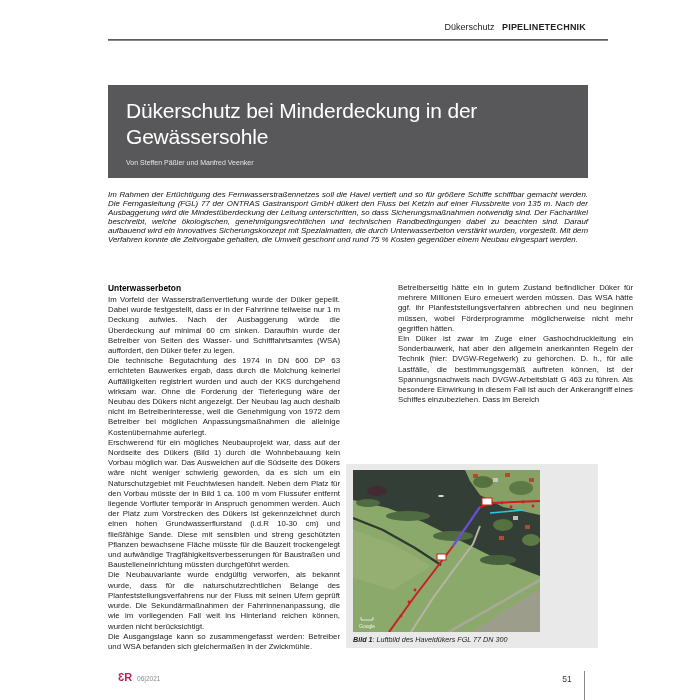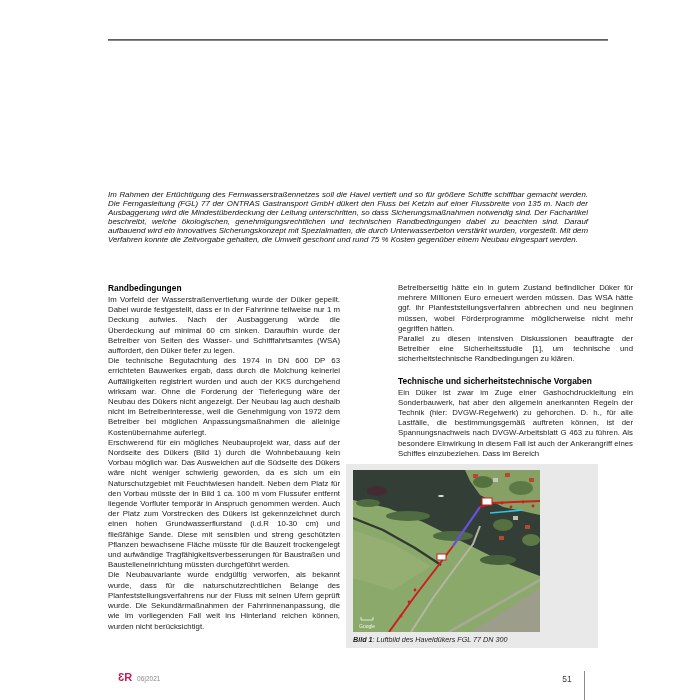--- a/index.html
+++ b/index.html
@@ -36,37 +36,44 @@
   .logo-R{font-size:11px;font-weight:bold;color:#c41d56;}
   .footer-issue{font-size:6.5px;color:#8a8a8a;margin-left:5px;}
   .page-number{position:absolute;left:556px;top:674px;width:22px;text-align:center;font-size:8.5px;color:#3a3a3a;}
   .page-bar{position:absolute;left:584px;top:671px;width:1px;height:29px;background:#8a8a8a;}
 </style>
 </head>
 <body>
 
 <div class="page">
 
+  <div class="header">
+    <span>Dükerschutz</span>
+    <span class="cat">PIPELINETECHNIK</span>
+  </div>
   <div class="header-rule"></div>
 
+  <div class="title-block">
+    <div class="title">Dükerschutz bei Minderdeckung in der Gewässersohle</div>
+    <div class="byline">Von Steffen Päßler und Manfred Veenker</div>
+  </div>
 
   <p class="abstract">Im Rahmen der Ertüchtigung des Fernwasserstraßennetzes soll die Havel vertieft und so für größere Schiffe schiffbar gemacht werden. Die Ferngasleitung (FGL) 77 der ONTRAS Gastransport GmbH dükert den Fluss bei Ketzin auf einer Flussbreite von 135 m. Nach der Ausbaggerung wird die Mindestüberdeckung der Leitung unterschritten, so dass Sicherungsmaßnahmen notwendig sind. Der Fachartikel beschreibt, welche ökologischen, genehmigungsrechtlichen und technischen Randbedingungen dabei zu beachten sind. Darauf aufbauend wird ein innovatives Sicherungskonzept mit Spezialmatten, die durch Unterwasserbeton verstärkt wurden, vorgestellt. Mit dem Verfahren konnte die Zeitvorgabe gehalten, die Umwelt geschont und rund 75 % Kosten gegenüber einem Neubau eingespart werden.</p>
 
   <div class="col-left">
-    <h3 class="heading">Randbedingungen</h3>
+    <h3 class="heading">Unterwasserbeton</h3>
     <p class="body-text">Im Vorfeld der Wasserstraßenvertiefung wurde der Düker gepeilt. Dabei wurde festgestellt, dass er in der Fahrrinne teilweise nur 1 m Deckung aufwies. Nach der Ausbaggerung würde die Überdeckung auf minimal 60 cm sinken. Daraufhin wurde der Betreiber von Seiten des Wasser- und Schifffahrtsamtes (WSA) auffordert, den Düker tiefer zu legen.</p>
     <p class="body-text">Die technische Begutachtung des 1974 in DN 600 DP 63 errichteten Bauwerkes ergab, dass durch die Molchung keinerlei Auffälligkeiten registriert wurden und auch der KKS durchgehend wirksam war. Ohne die Forderung der Tieferlegung wäre der Neubau des Dükers nicht angezeigt. Der Neubau lag auch deshalb nicht im Betreiberinteresse, weil die Genehmigung von 1972 dem Betreiber bei möglichen Anpassungsmaßnahmen die alleinige Kostenübernahme auferlegt.</p>
     <p class="body-text">Erschwerend für ein mögliches Neubauprojekt war, dass auf der Nordseite des Dükers (Bild 1) durch die Wohnbebauung kein Vorbau möglich war. Das Ausweichen auf die Südseite des Dükers wäre nicht weniger schwierig geworden, da es sich um ein Naturschutzgebiet mit Feuchtwiesen handelt. Neben dem Platz für den Vorbau müsste der in Bild 1 ca. 100 m vom Flussufer entfernt liegende Vorfluter temporär in Anspruch genommen werden. Auch der Platz zum Vorstrecken des Dükers ist gekennzeichnet durch einen hohen Grundwasserflurstand (i.d.R 10-30 cm) und fließfähige Sande. Diese mit sensiblen und streng geschützten Pflanzen bewachsene Fläche müsste für die Bauzeit trockengelegt und aufwändige Tragfähigkeitsverbesserungen für Baustraßen und Baustelleneinrichtung müssten durchgeführt werden.</p>
     <p class="body-text">Die Neubauvariante wurde endgültig verworfen, als bekannt wurde, dass für die naturschutzrechtlichen Belange des Planfeststellungsverfahrens nur der Fluss mit seinen Ufern geprüft wurde. Die Sekundärmaßnahmen der Fahrrinnenanpassung, die wie im vorliegenden Fall weit ins Hinterland reichen können, wurden nicht berücksichtigt.</p>
+    <p class="body-text">Die Ausgangslage kann so zusammengefasst werden: Betreiber und WSA befanden sich gleichermaßen in der Zwickmühle.</p>
   </div>
 
   <div class="col-right">
     <p class="body-text">Betreiberseitig hätte ein in gutem Zustand befindlicher Düker für mehrere Millionen Euro erneuert werden müssen. Das WSA hätte ggf. ihr Planfeststellungsverfahren abbrechen und neu beginnen müssen, wobei Förderprogramme möglicherweise nicht mehr gegriffen hätten.</p>
-    <p class="body-text">Parallel zu diesen intensiven Diskussionen beauftragte der Betreiber eine Sicherheitsstudie [1], um technische und sicherheitstechnische Randbedingungen zu klären.</p>
-    <h3 class="heading heading-spaced">Technische und sicherheitstechnische Vorgaben</h3>
     <p class="body-text">Ein Düker ist zwar im Zuge einer Gashochdruckleitung ein Sonderbauwerk, hat aber den allgemein anerkannten Regeln der Technik (hier: DVGW-Regelwerk) zu gehorchen. D. h., für alle Lastfälle, die bestimmungsgemäß auftreten können, ist der Spannungsnachweis nach DVGW-Arbeitsblatt G 463 zu führen. Als besondere Einwirkung in diesem Fall ist auch der Ankerangriff eines Schiffes einzubeziehen. Dass im Bereich</p>
   </div>
 
   <figure class="figure-panel">
     <svg class="figure-image" viewBox="0 0 187 162" preserveAspectRatio="none" xmlns="http://www.w3.org/2000/svg">
 
       <rect x="0" y="0" width="187" height="162" fill="#87a065"></rect>
 
       <polygon points="0,30 35,38 70,52 110,72 150,92 187,106 187,162 0,162" fill="#8ca96c"></polygon>
       <polygon points="0,60 40,74 78,96 40,120 0,108" fill="#97b274" opacity="0.7"></polygon>

